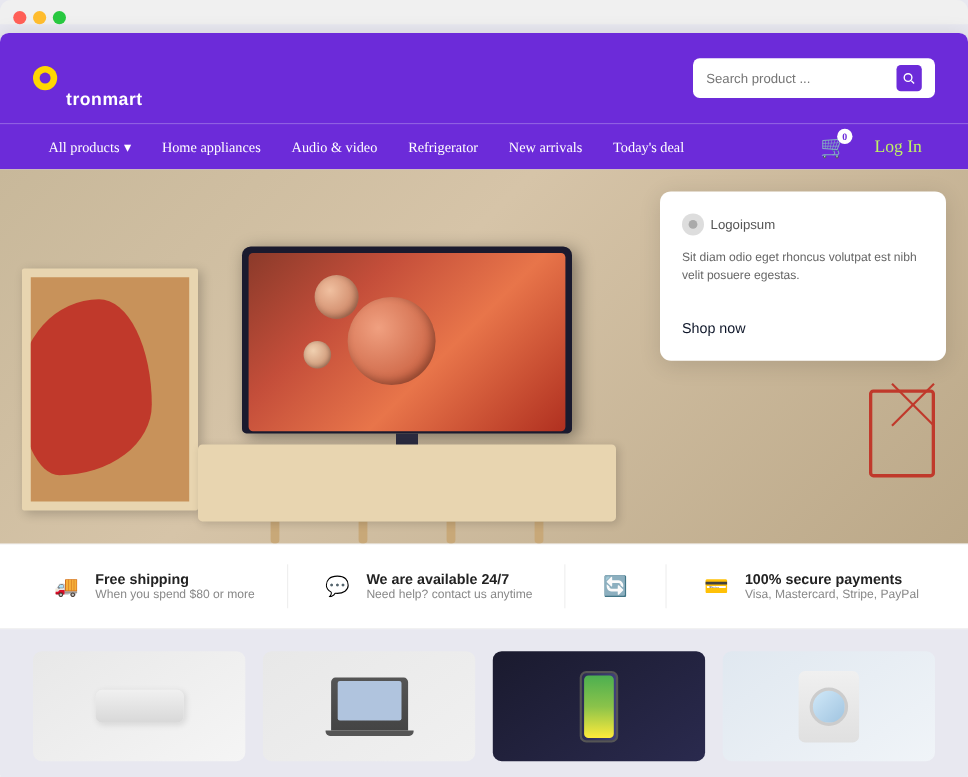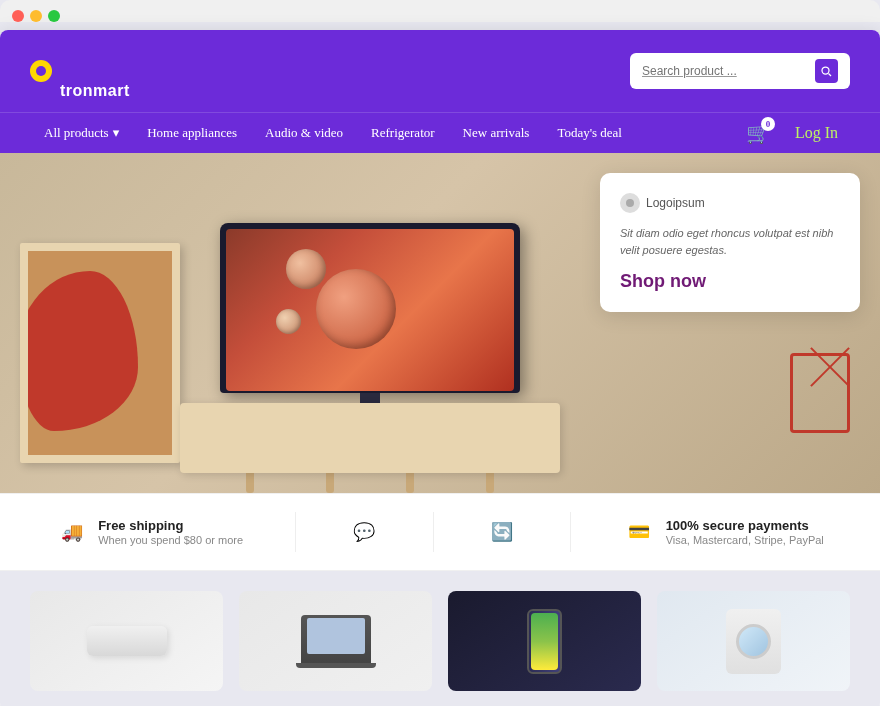--- a/index.html
+++ b/index.html
@@ -73,21 +73,20 @@
       gap: 8px;
       width: 220px;
     }
     .search-input {
       border: none;
       outline: none;
       font-size: 12px;
       color: #999;
       width: 100%;
       background: transparent;
-      text-decoration: underline;
     }
     .search-icon-btn {
       background: #6c2bd9;
       border: none;
       border-radius: 4px;
       width: 28px; height: 24px;
       display: flex; align-items: center; justify-content: center;
       cursor: pointer;
       color: white;
       font-size: 13px;
@@ -317,27 +316,26 @@
       font-size: 24px;
       font-weight: 800;
       color: #111;
       line-height: 1.2;
       margin-bottom: 10px;
     }
     .hero-desc {
       font-size: 11px;
       color: #666;
       line-height: 1.5;
-      margin-bottom: 13px;
-      font-style: italic;
+      margin-bottom: 31px;
     }
     .shop-now-btn {
-      color: #701a75;
-      font-size: 18px;
-      font-weight: 700;
+      color: #0f172a;
+      font-size: 13px;
+      font-weight: 400;
       cursor: pointer;
       text-decoration: none;
     }
 
     
     .features-bar {
       background: white;
       padding: 18px 30px;
       display: flex;
       justify-content: space-around;
@@ -580,20 +578,24 @@
     <div class="feature-item">
       <div class="feature-icon truck">🚚</div>
       <div>
         <div class="feature-text-main">Free shipping</div>
         <div class="feature-text-sub">When you spend $80 or more</div>
       </div>
     </div>
     <div class="feature-divider"></div>
     <div class="feature-item">
       <div class="feature-icon support">💬</div>
+      <div>
+        <div class="feature-text-main">We are available 24/7</div>
+        <div class="feature-text-sub">Need help? contact us anytime</div>
+      </div>
     </div>
     <div class="feature-divider"></div>
     <div class="feature-item">
       <div class="feature-icon return">🔄</div>
     </div>
     <div class="feature-divider"></div>
     <div class="feature-item">
       <div class="feature-icon payment">💳</div>
       <div>
         <div class="feature-text-main">100% secure payments</div>

